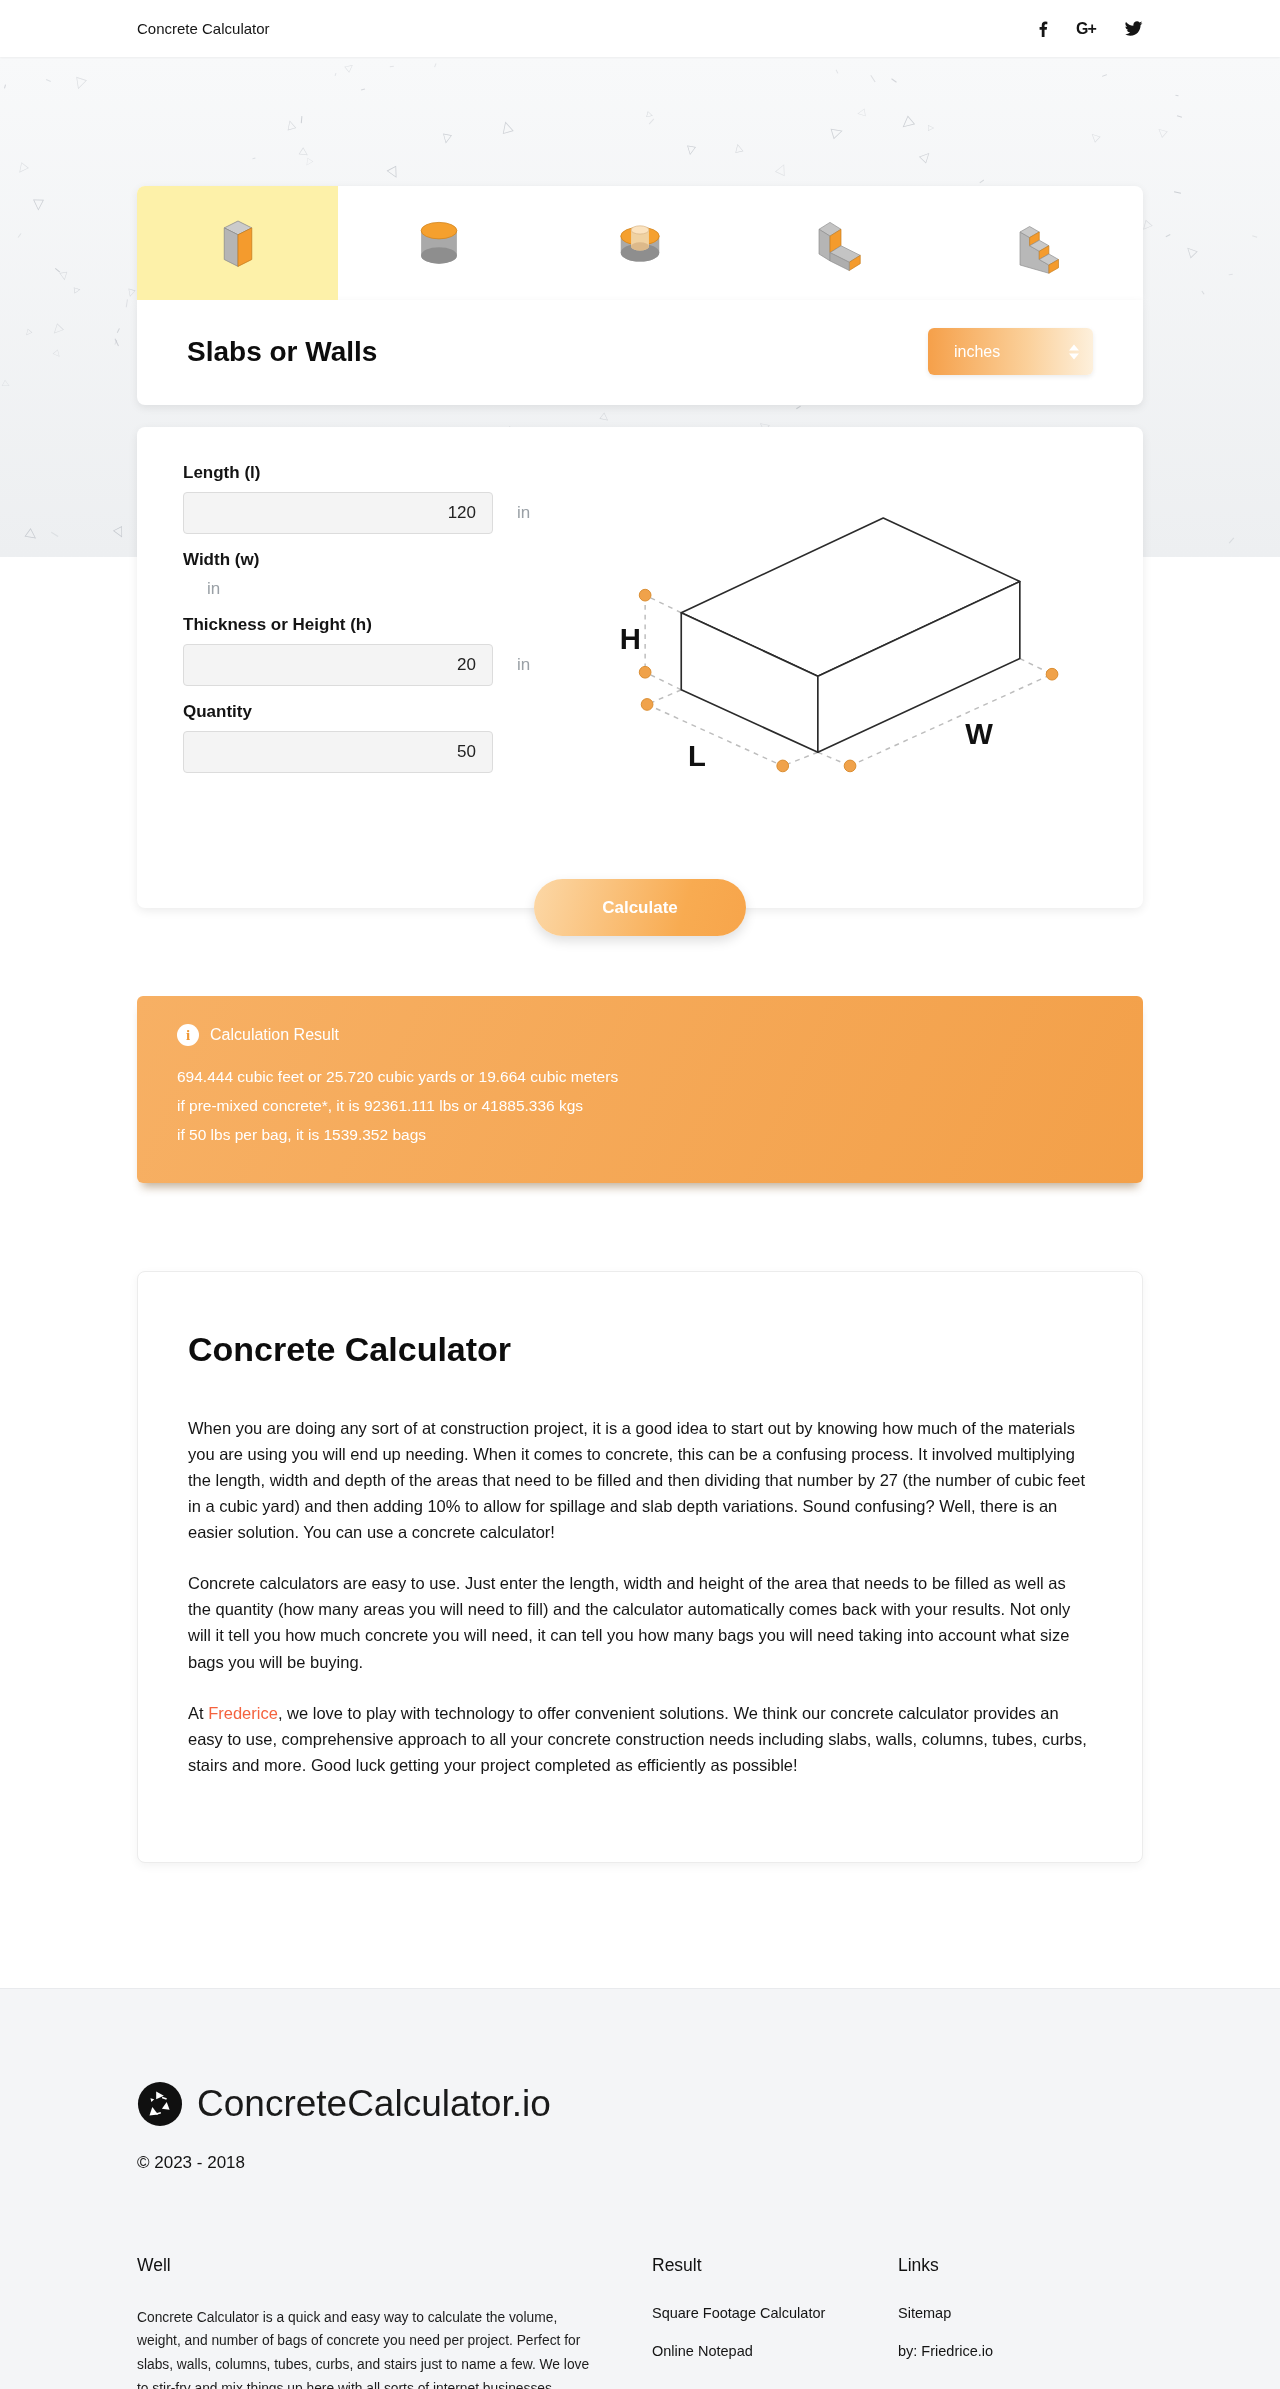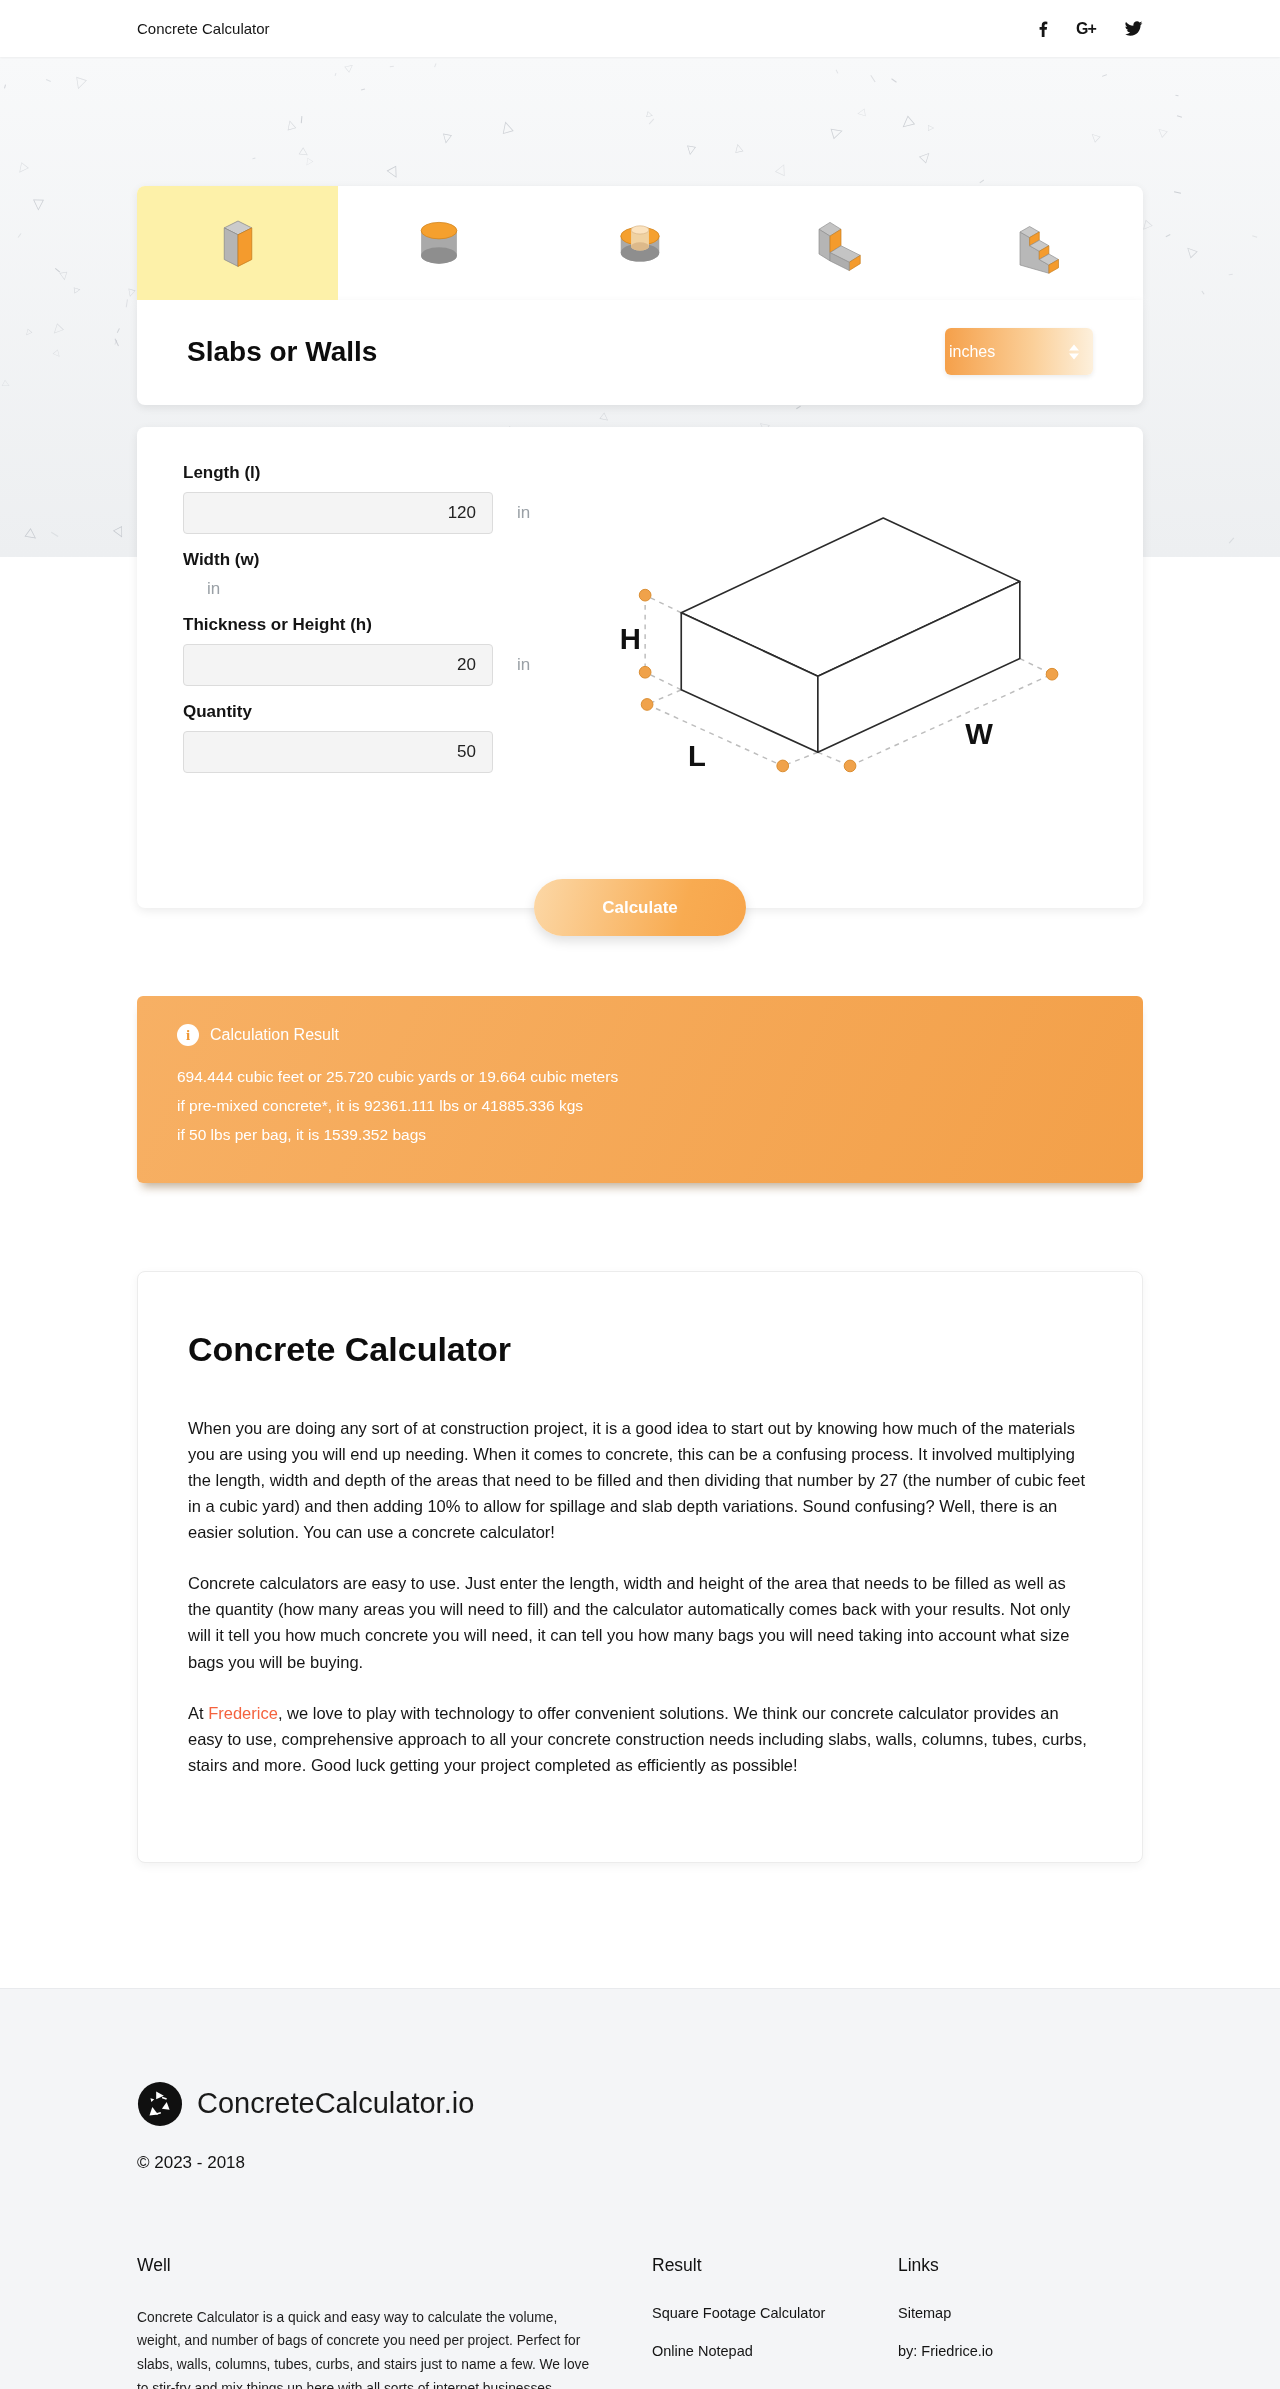--- a/index.html
+++ b/index.html
@@ -28,24 +28,24 @@
   .tabs-card { margin-top:129px; background:#fff; border-radius:8px 8px 0 0; height:114px;
                display:flex; box-shadow:0 2px 8px rgba(0,0,0,.07); }
   .tab { flex:1 1 0; display:flex; align-items:center; justify-content:center; cursor:pointer; }
   .tab.active { background:#fdf1a9; border-radius:8px 0 0 0; }
   .tab svg { width:74px; height:66px; }
 
   
   .title-card { background:#fff; border-radius:0 0 8px 8px; box-shadow:0 3px 8px rgba(0,0,0,.08);
                 padding:28px 50px 30px; display:flex; align-items:center; justify-content:space-between; }
   .calc-title { font-size:28px; font-weight:700; color:#0d0d0d; }
-  .unit-select { position:relative; width:148px; height:47px; border-radius:6px; cursor:pointer;
+  .unit-select { position:relative; width:165px; height:47px; border-radius:6px; cursor:pointer;
                  background:linear-gradient(90deg,#f5a04a 0%,#f9c械 0%); 
                  background:linear-gradient(90deg,#f5a04a 0%,#fbd09a 60%,#fdf0dc 100%);
-                 display:flex; align-items:center; padding-left:4px;
+                 display:flex; align-items:center; padding-left:26px;
                  box-shadow:0 2px 5px rgba(0,0,0,.08); }
   .unit-select .val { color:#fff; font-size:16px; }
   .sel-arrows { position:absolute; right:14px; top:50%; transform:translateY(-50%);
                 display:flex; flex-direction:column; gap:3px; }
   .sel-arrows i { display:block; width:0; height:0; border-left:5px solid transparent; border-right:5px solid transparent; }
   .sel-arrows i.up { border-bottom:6px solid #fff; }
   .sel-arrows i.down { border-top:6px solid #fff; }
 
   
   .form-card { margin-top:22px; background:#fff; border-radius:8px; box-shadow:0 3px 10px rgba(0,0,0,.08);
@@ -83,21 +83,21 @@
                   box-shadow:0 3px 10px rgba(0,0,0,.05); padding:58px 50px 72px; }
   .article-card h2 { font-size:34px; font-weight:700; color:#0d0d0d; margin-bottom:46px; }
   .article-card p { font-size:16.5px; line-height:1.58; color:#161616; max-width:912px; margin-bottom:25px; }
   .article-card p:last-child { margin-bottom:12px; }
   .inline-link { color:#f4623e; text-decoration:none; cursor:pointer; }
 
   
   .footer { margin-top:125px; background:#f4f5f7; border-top:1px solid #e8eaed; padding:92px 0 78px; }
   .brand-row { display:flex; align-items:center; gap:14px; }
   .brand-row svg { width:46px; height:46px; }
-  .brand-name { font-size:29px; color:#1a1a1a; }
+  .brand-name { font-size:37px; color:#1a1a1a; }
   .copyright { margin-top:26px; font-size:17px; color:#141414; }
   .foot-cols { margin-top:82px; display:grid; grid-template-columns:455px 1fr 245px; column-gap:60px; }
   .foot-col h4 { font-size:17.5px; font-weight:500; color:#111; margin-bottom:30px; }
   .about-text { font-size:13.8px; line-height:1.72; color:#1d1d1d; }
   .foot-list div { font-size:14.5px; color:#141414; line-height:1; margin-bottom:24px; cursor:pointer; }
 </style>
 </head>
 <body>
 
 <div class="topbar">

